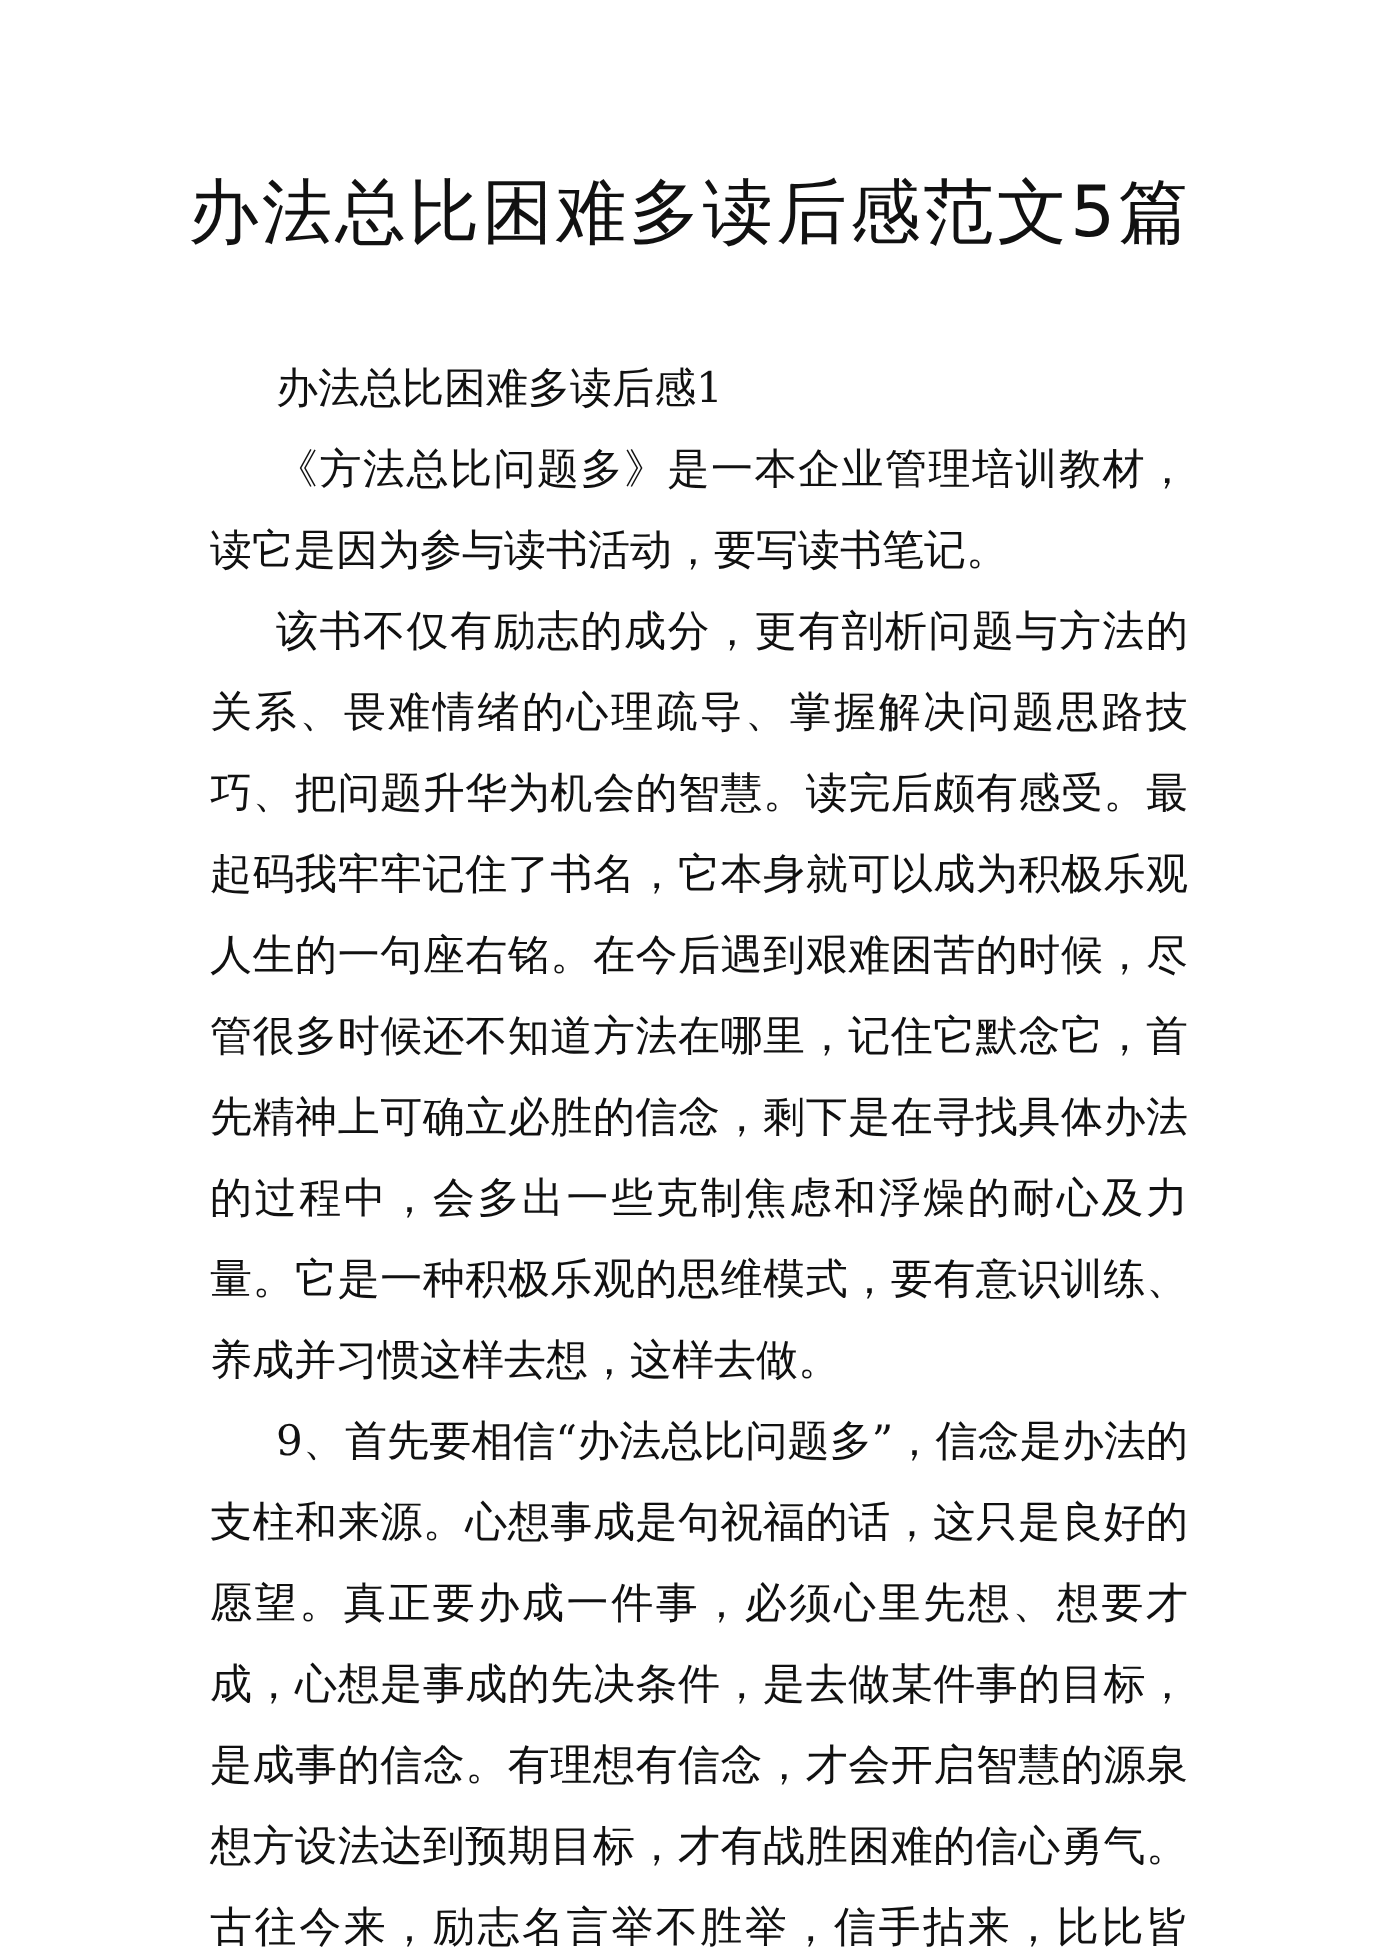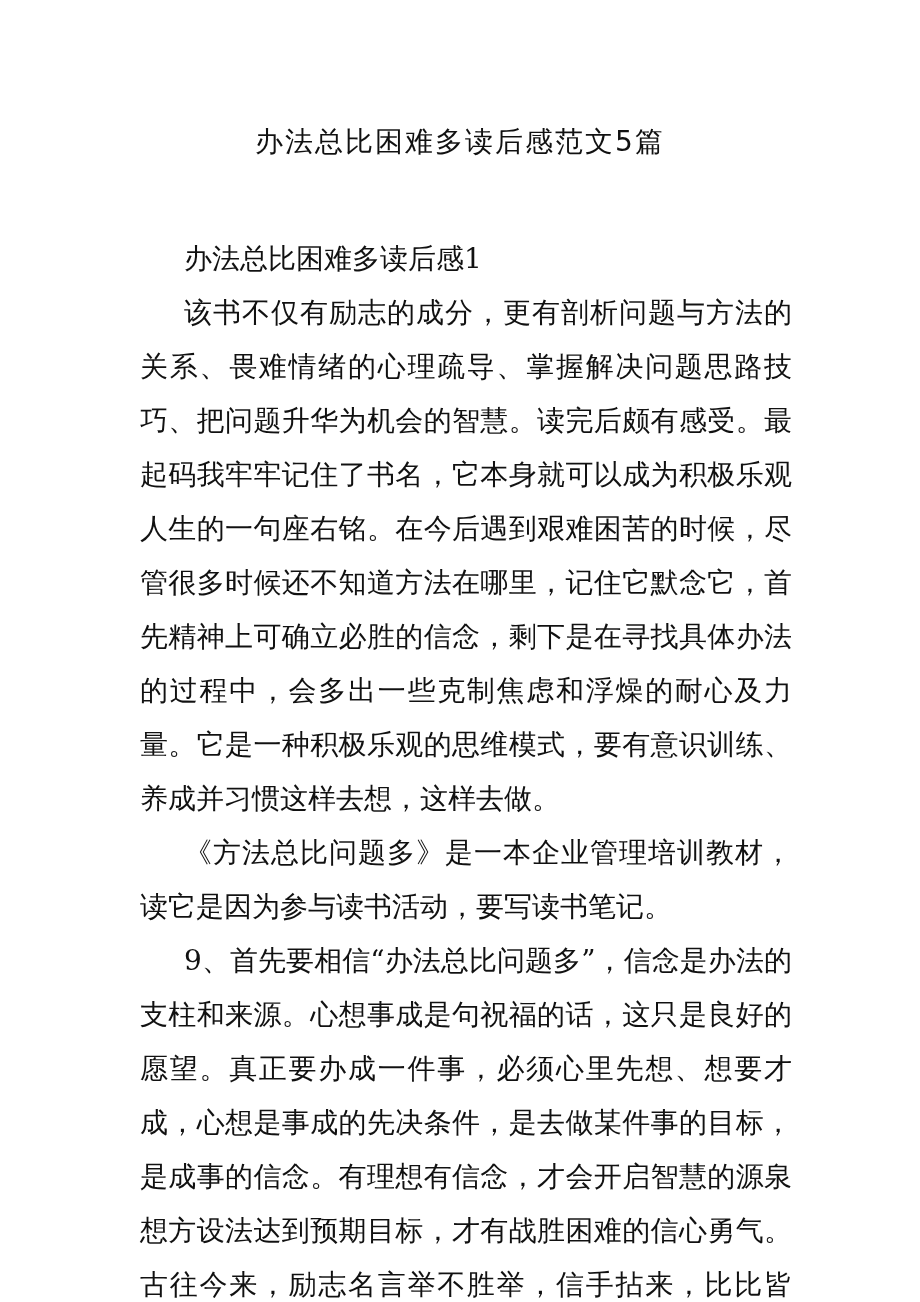--- a/index.html
+++ b/index.html
@@ -1,35 +1,35 @@
 <!DOCTYPE html>
 <html><head>
 <meta charset="utf-8">
 <style>
   html, body { margin: 0; padding: 0; background: #ffffff; }
   body { width: 920px; height: 1302px; position: relative; overflow: hidden; color: #111111; }
   .page { position: absolute; left: 0; top: 0; width: 920px; height: 1302px; background: #ffffff; }
   .title {
     position: absolute; left: 0; top: 118px; width: 920px; text-align: center;
     font-family: "DejaVu Sans", "Liberation Sans", sans-serif;
-    font-size: 28px; line-height: 48px; letter-spacing: 2px; color: #111111;
+    font-size: 47px; line-height: 48px; letter-spacing: 2px; color: #111111;
   }
   .body-text {
     position: absolute; left: 140px; top: 232px; width: 652px;
     font-family: "DejaVu Serif", "Liberation Serif", serif;
     font-size: 28px; line-height: 54px; color: #111111;
     text-align: justify; text-justify: inter-character; word-break: break-all;
   }
   .para { margin: 0; padding: 0; text-indent: 44px; }
   .heading { margin: 0; padding: 0; text-indent: 44px; }
 </style>
 </head>
 <body>
 
 <div class="page">
   <div class="title">办法总比困难多读后感范文5篇</div>
   <div class="body-text">
     <p class="heading">办法总比困难多读后感1</p>
+    <p class="para">《方法总比问题多》是一本企业管理培训教材，读它是因为参与读书活动，要写读书笔记。</p>
     <p class="para">该书不仅有励志的成分，更有剖析问题与方法的关系、畏难情绪的心理疏导、掌握解决问题思路技巧、把问题升华为机会的智慧。读完后颇有感受。最起码我牢牢记住了书名，它本身就可以成为积极乐观人生的一句座右铭。在今后遇到艰难困苦的时候，尽管很多时候还不知道方法在哪里，记住它默念它，首先精神上可确立必胜的信念，剩下是在寻找具体办法的过程中，会多出一些克制焦虑和浮燥的耐心及力量。它是一种积极乐观的思维模式，要有意识训练、养成并习惯这样去想，这样去做。</p>
-    <p class="para">《方法总比问题多》是一本企业管理培训教材，读它是因为参与读书活动，要写读书笔记。</p>
     <p class="para">9、首先要相信“办法总比问题多”，信念是办法的支柱和来源。心想事成是句祝福的话，这只是良好的愿望。真正要办成一件事，必须心里先想、想要才成，心想是事成的先决条件，是去做某件事的目标，是成事的信念。有理想有信念，才会开启智慧的源泉想方设法达到预期目标，才有战胜困难的信心勇气。古往今来，励志名言举不胜举，信手拈来，比比皆是“有志者事竟成”“天下无难事，只怕有心</p>
   </div>
 </div>
 
 </body></html>

